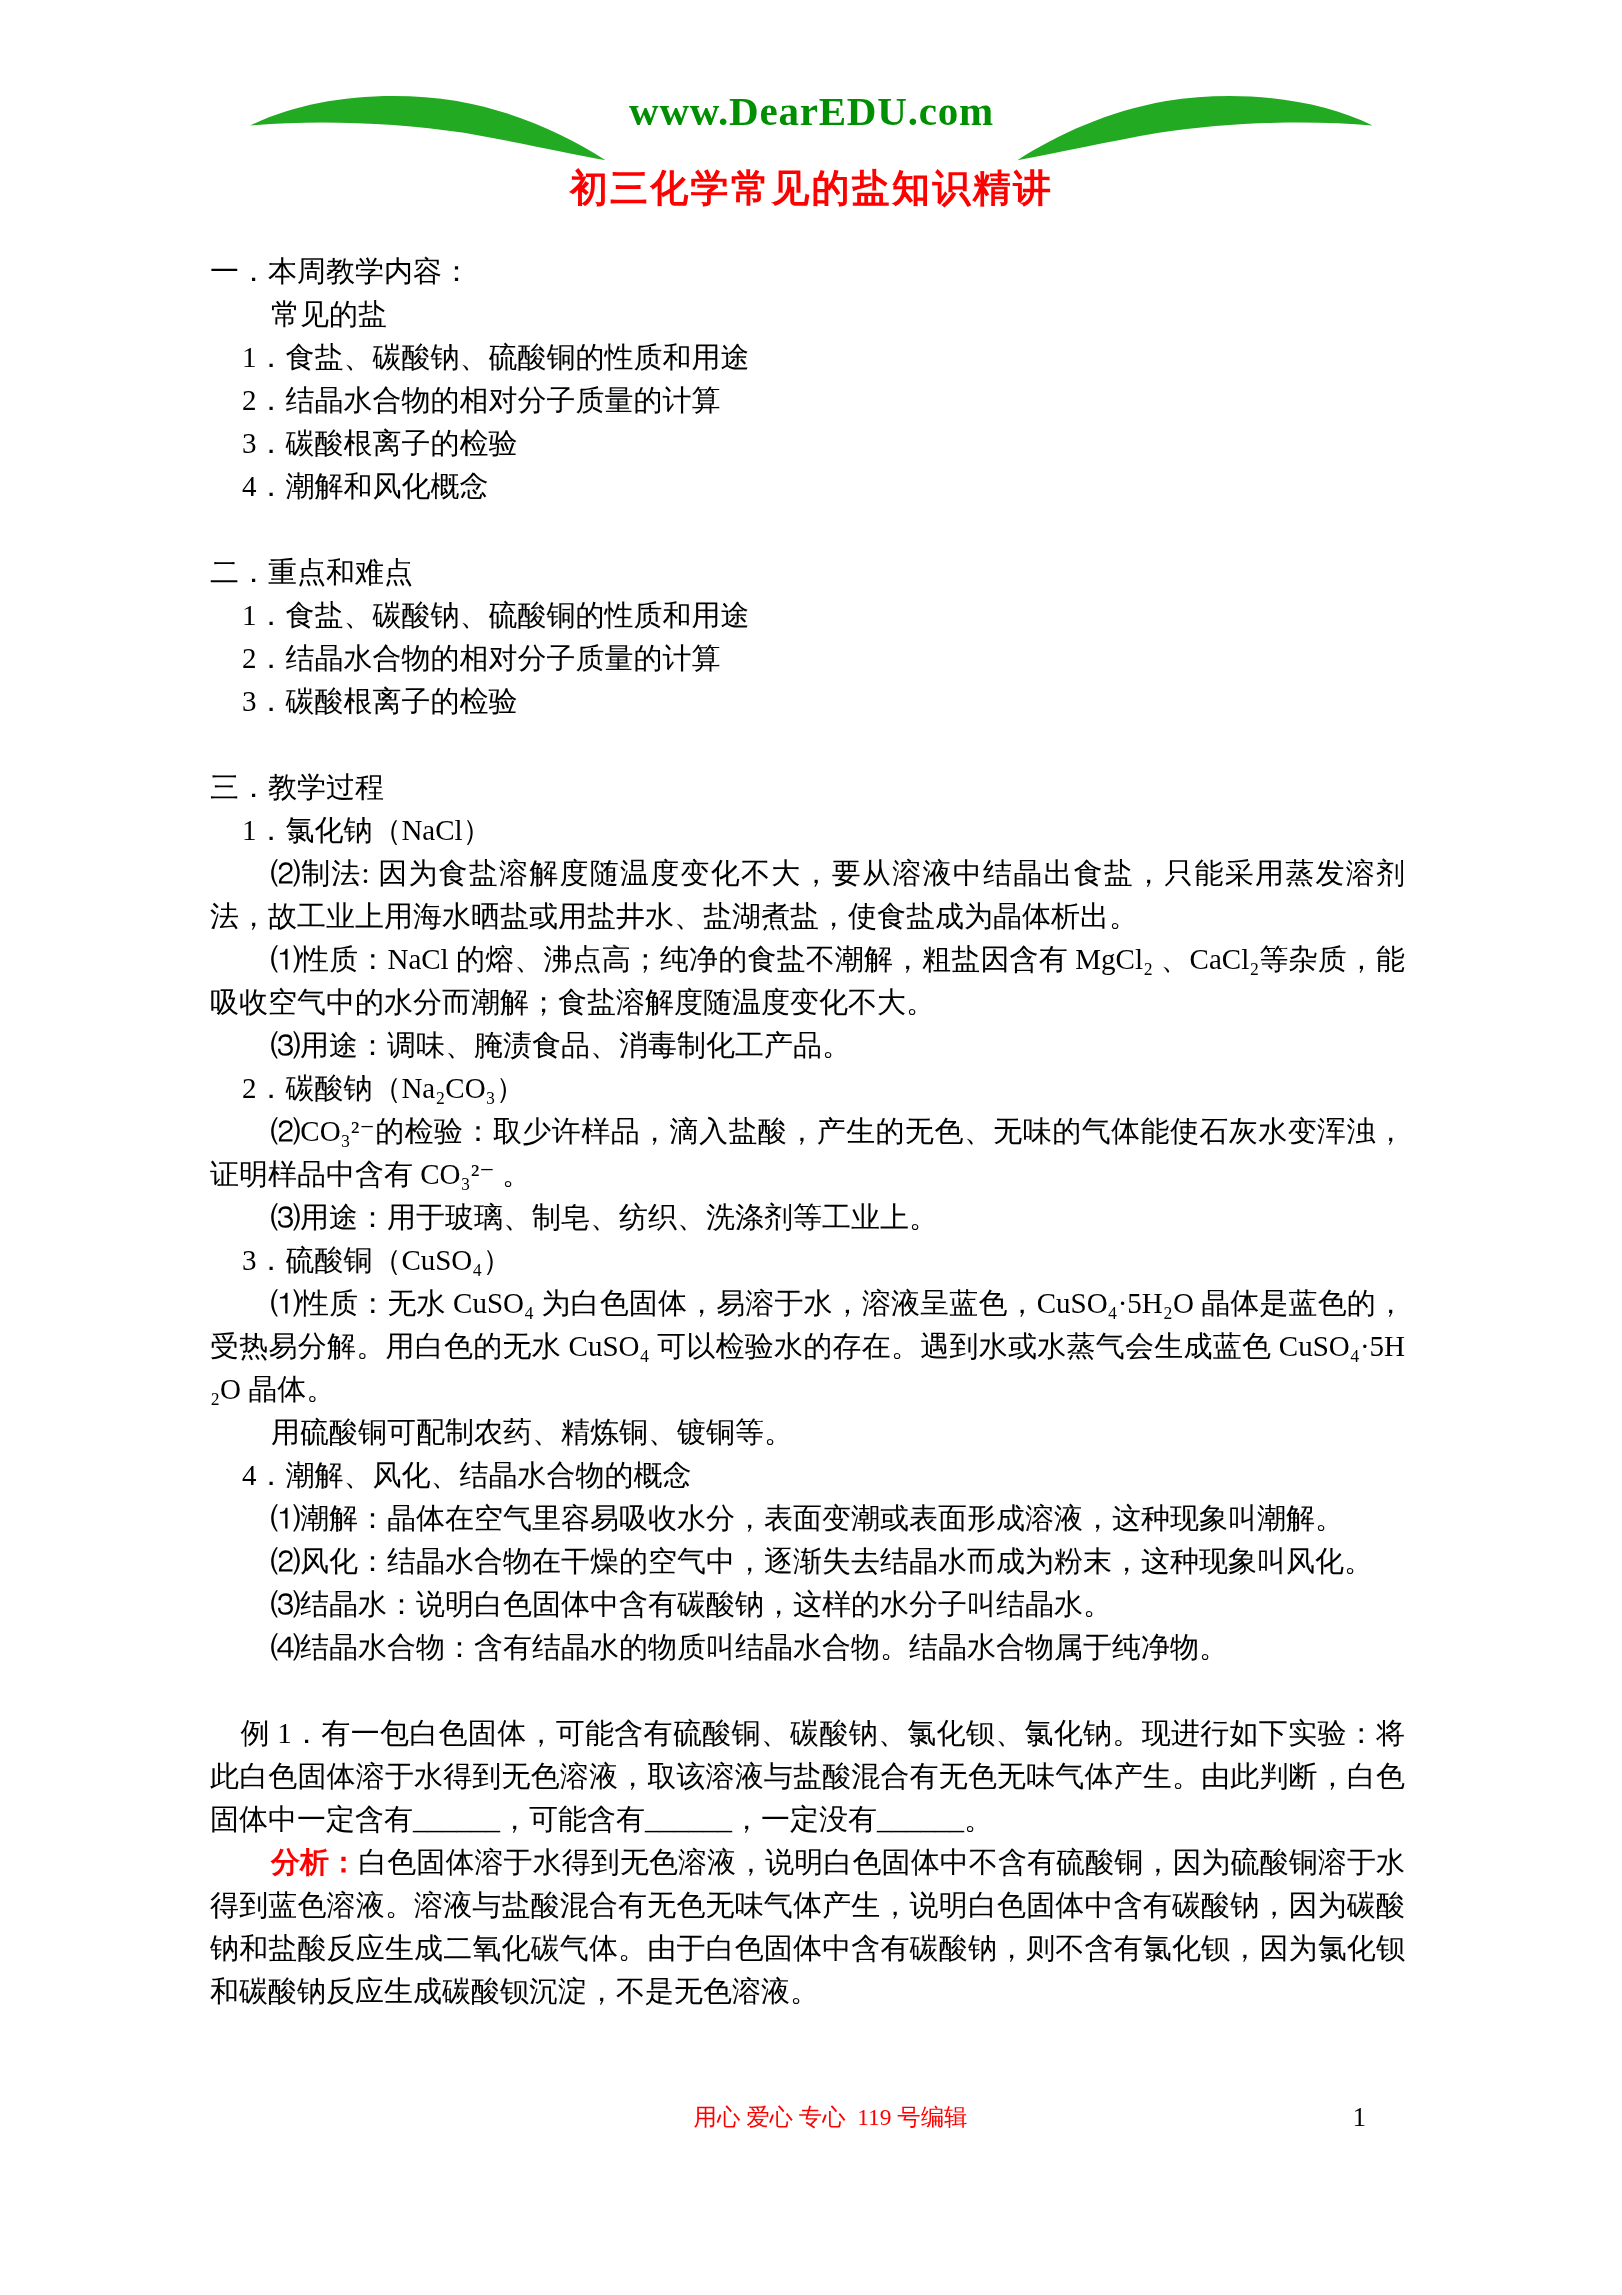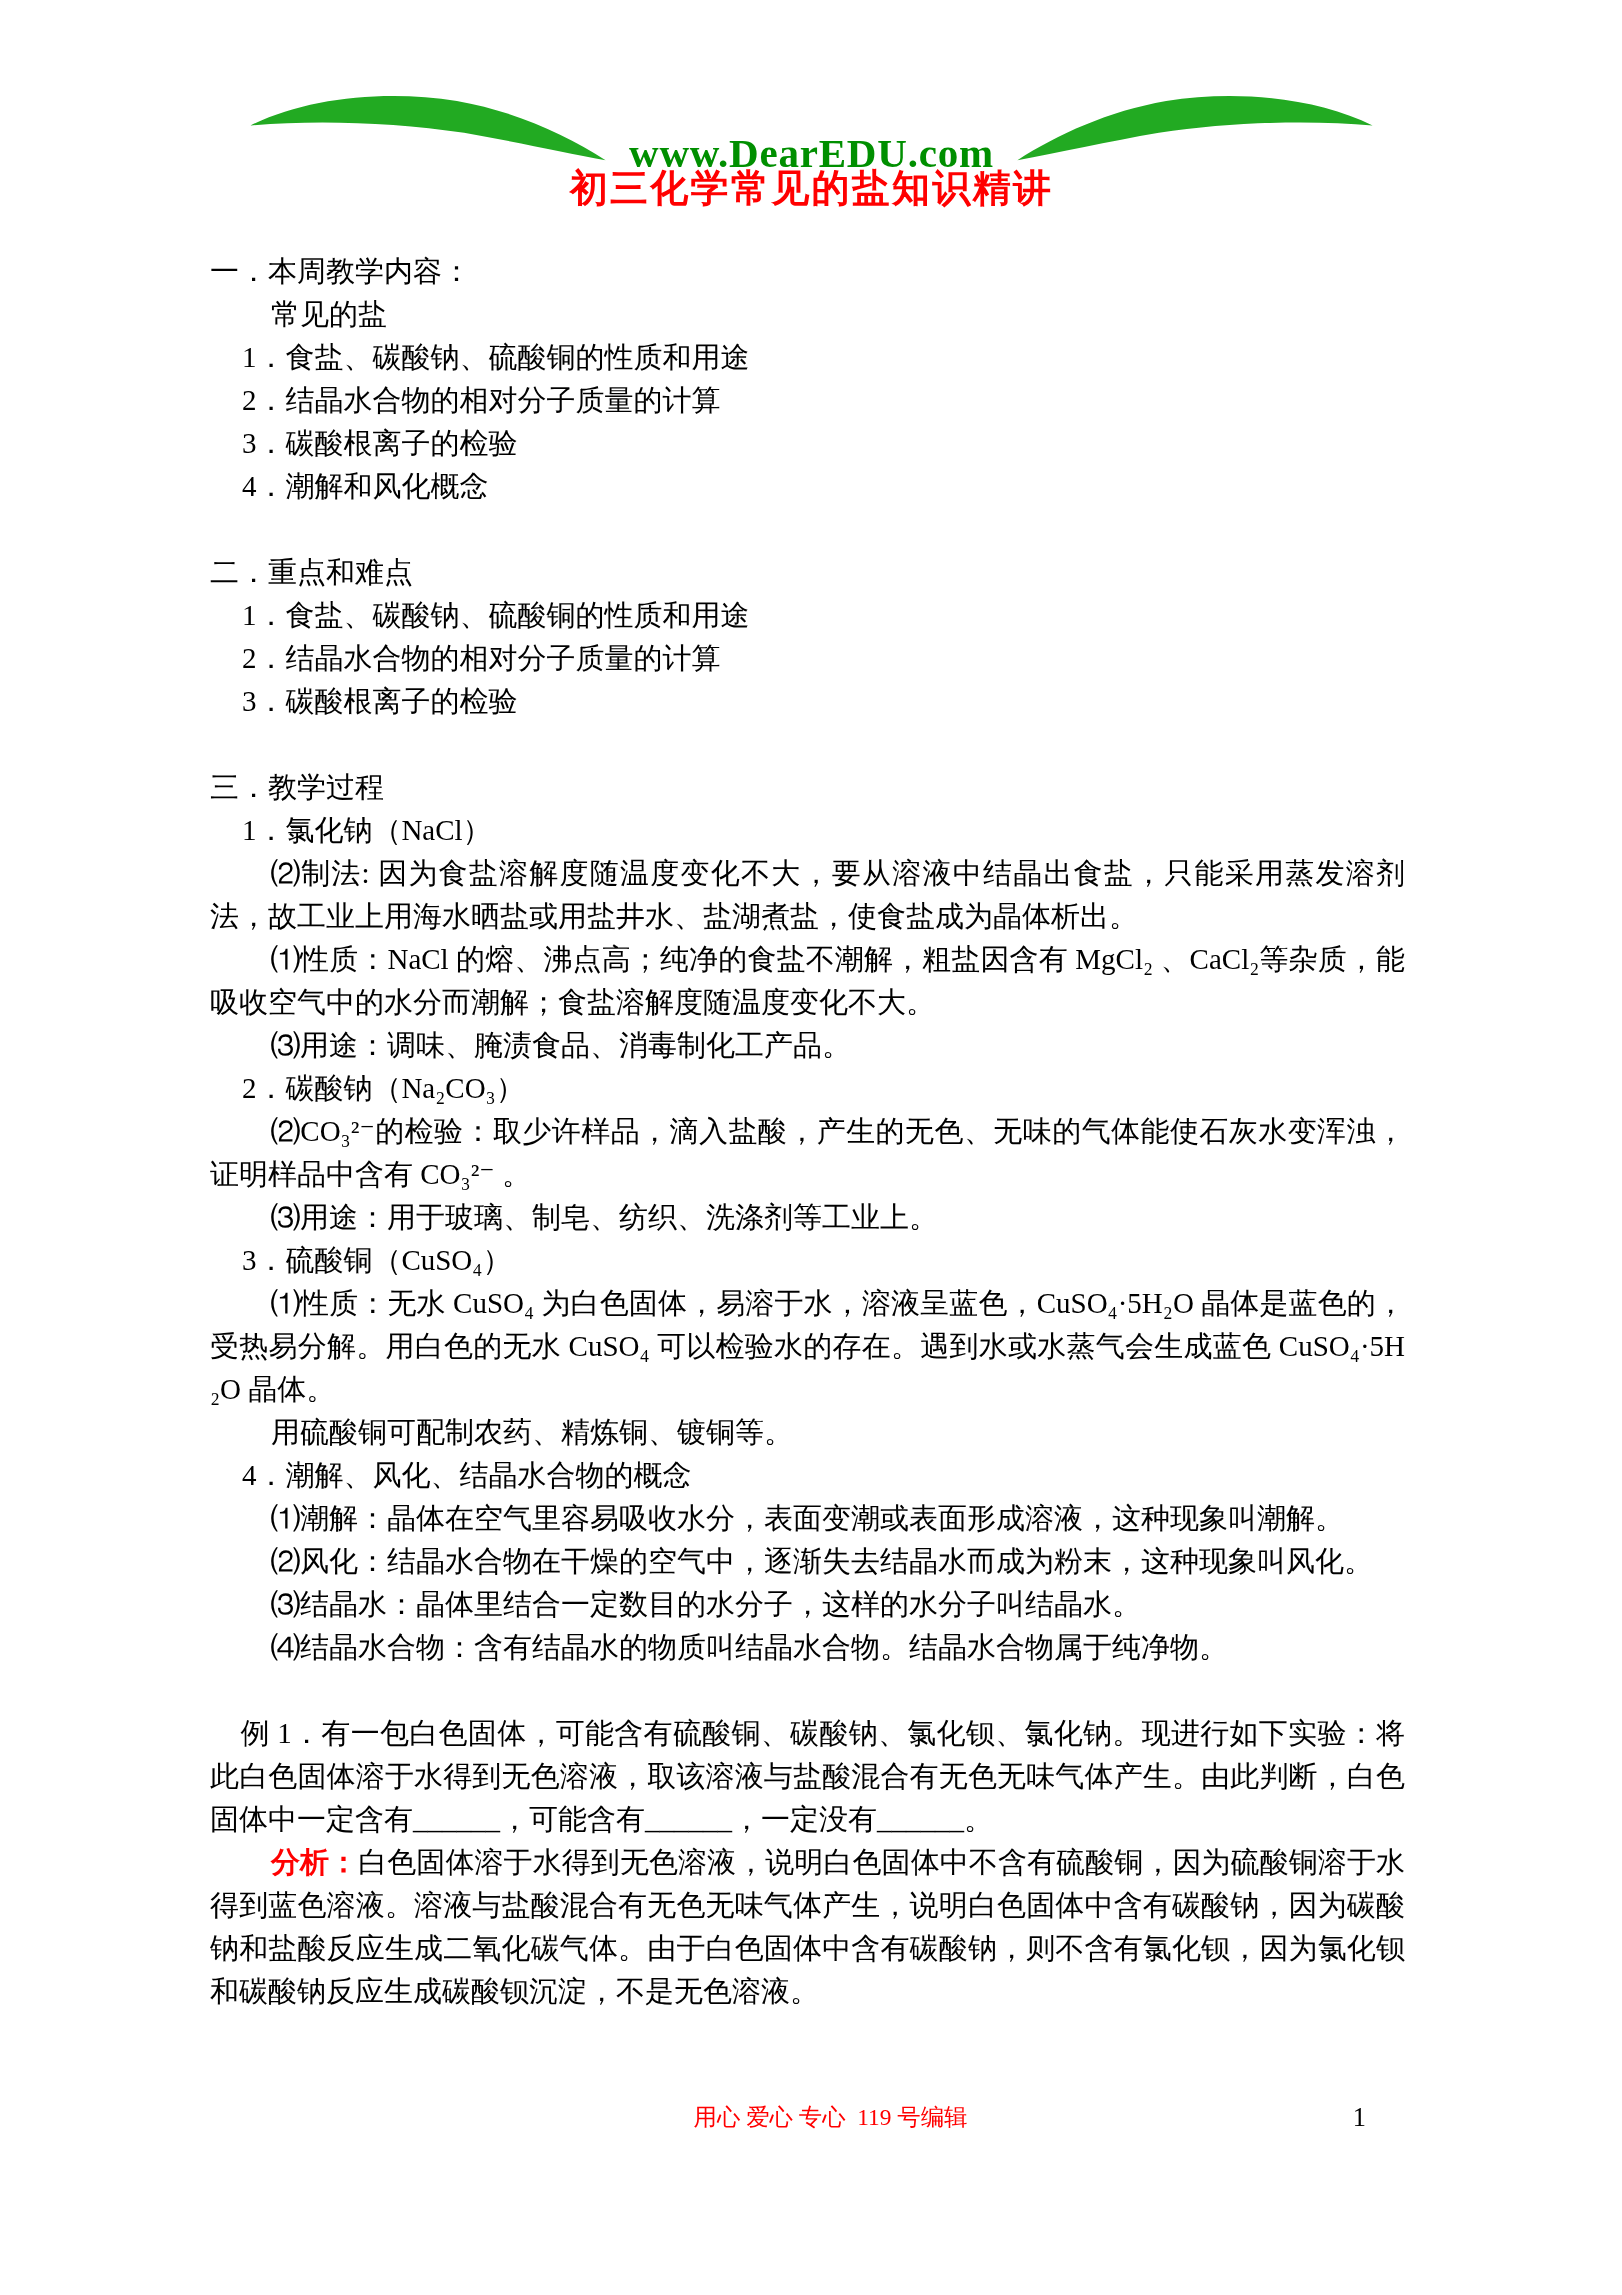--- a/index.html
+++ b/index.html
@@ -9,21 +9,21 @@
     height:2295px;
     background:#ffffff;
     overflow:hidden;
     font-family:"Liberation Serif","DejaVu Serif",serif;
     color:#000000;
   }
   
   .logo-band{
     position:absolute;
     top:88px;left:0;width:100%;
-    display:flex;align-items:flex-end;justify-content:center;
+    display:flex;align-items:flex-start;justify-content:center;
     gap:16px;
   }
   .swoosh{display:block;}
   .logo-text{
     font-size:41px;
     font-weight:bold;
     line-height:1;
     letter-spacing:0.8px;
     padding:0 4.5px;
     transform:translateY(3px);
@@ -119,21 +119,21 @@
       <p class="ln para"><span>⑶用途：调味、腌渍食品、消毒制化工产品。</span></p>
       <p class="ln item"><span>2．碳酸钠（Na₂CO₃）</span></p>
       <p class="ln para"><span>⑵CO₃²⁻的检验：取少许样品，滴入盐酸，产生的无色、无味的气体能使石灰水变浑浊，证明样品中含有 CO₃²⁻ 。</span></p>
       <p class="ln para"><span>⑶用途：用于玻璃、制皂、纺织、洗涤剂等工业上。</span></p>
       <p class="ln item"><span>3．硫酸铜（CuSO₄）</span></p>
       <p class="ln para"><span>⑴性质：无水 CuSO₄ 为白色固体，易溶于水，溶液呈蓝色，CuSO₄·5H₂O 晶体是蓝色的，受热易分解。用白色的无水 CuSO₄ 可以检验水的存在。遇到水或水蒸气会生成蓝色 CuSO₄·5H₂O 晶体。</span></p>
       <p class="ln para"><span>用硫酸铜可配制农药、精炼铜、镀铜等。</span></p>
       <p class="ln item"><span>4．潮解、风化、结晶水合物的概念</span></p>
       <p class="ln para"><span>⑴潮解：晶体在空气里容易吸收水分，表面变潮或表面形成溶液，这种现象叫潮解。</span></p>
       <p class="ln para"><span>⑵风化：结晶水合物在干燥的空气中，逐渐失去结晶水而成为粉末，这种现象叫风化。</span></p>
-      <p class="ln para"><span>⑶结晶水：晶体里结合一定数目的水分子，这样的水分子叫结晶水。</span></p>
+      <p class="ln para"><span>⑶结晶水：说明白色固体中含有碳酸钠，这样的水分子叫结晶水。</span></p>
       <p class="ln para"><span>⑷结晶水合物：含有结晶水的物质叫结晶水合物。结晶水合物属于纯净物。</span></p>
       <p class="ln blank">&nbsp;</p>
       <p class="ln para1"><span>例 1．有一包白色固体，可能含有硫酸铜、碳酸钠、氯化钡、氯化钠。现进行如下实验：将此白色固体溶于水得到无色溶液，取该溶液与盐酸混合有无色无味气体产生。由此判断，白色固体中一定含有______，可能含有______，一定没有______。</span></p>
       <p class="ln para"><span style="color: rgb(255, 0, 0); font-weight: bold;">分析：</span><span>白色固体溶于水得到无色溶液，说明白色固体中不含有硫酸铜，因为硫酸铜溶于水得到蓝色溶液。溶液与盐酸混合有无色无味气体产生，说明白色固体中含有碳酸钠，因为碳酸钠和盐酸反应生成二氧化碳气体。由于白色固体中含有碳酸钠，则不含有氯化钡，因为氯化钡和碳酸钠反应生成碳酸钡沉淀，不是无色溶液。</span></p>
     </main>
 
   <div class="doc-footer">
     <span class="footer-motto" style="color: rgb(255, 0, 0);">用心 爱心 专心  119 号编辑</span>
     <span class="page-number">1</span>
   </div>

